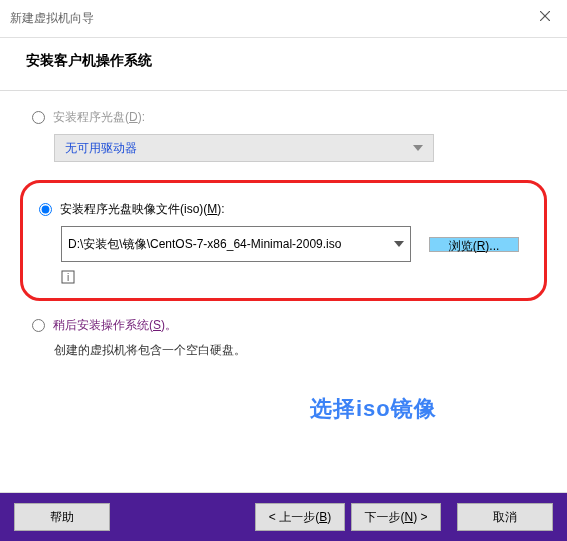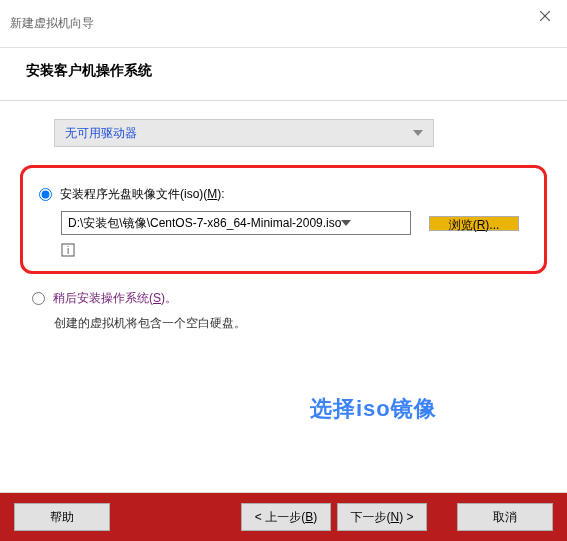--- a/index.html
+++ b/index.html
@@ -1,68 +1,72 @@
 <!DOCTYPE html>
 <html><head>
 <meta charset="utf-8">
 <style>
 * { margin: 0; padding: 0; box-sizing: border-box; font-family: "Microsoft YaHei", "SimSun", sans-serif; }
 body { width: 567px; height: 541px; background: #fff; overflow: hidden; position: relative; }
-.titlebar { height: 48px; background: #fff; border-bottom: 1px solid #e0e0e0; display: flex; align-items: center; padding: 0 10px; color: #666; font-size: 12px; position: relative; }
+.titlebar { height: 38px; background: #fff; border-bottom: 1px solid #e0e0e0; display: flex; align-items: center; padding: 0 10px; color: #666; font-size: 12px; position: relative; }
 .close-btn { position: absolute; right: 0; top: 0; width: 45px; height: 32px; display: flex; align-items: center; justify-content: center; color: #555; cursor: pointer; }
 .close-btn svg { width: 10px; height: 10px; }
 .header { padding: 14px 26px 16px 26px; border-bottom: 1px solid #dcdcdc; }
 .header-title { font-size: 14px; font-weight: bold; color: #000; margin-bottom: 4px; }
 .header-sub { font-size: 12px; color: #333; padding-left: 30px; }
 .content { padding: 18px 24px 10px 24px; }
 .section-label { font-size: 12px; color: #333; margin-bottom: 14px; }
 .option-row { display: flex; align-items: center; margin: 0 0 8px 8px; font-size: 12px; color: #888; }
 .option-row input[type=radio] { margin-right: 8px; width: 13px; height: 13px; }
 .option-row label { cursor: pointer; }
 .disabled-txt { color: #999; }
 .underline { text-decoration: underline; }
 .drive-combo { margin: 0 0 18px 30px; width: 380px; height: 28px; background: #e8e8e8; border: 1px solid #ccc; display: flex; align-items: center; justify-content: space-between; padding: 0 10px; font-size: 12px; color: #1d4ed8; }
 .drive-combo svg { width: 10px; height: 10px; fill: #888; }
-.red-box { border: 3px solid #ee2222; border-radius: 12px; padding: 18px 2px 14px 14px; margin: 0 -4px 16px -4px; }
+.red-box { border: 3px solid #ee2222; border-radius: 20px; padding: 18px 2px 14px 14px; margin: 0 -4px 16px -4px; }
 .red-box .option-row { color: #000; margin-left: 2px; }
 .iso-row { display: flex; align-items: center; margin: 8px 0 8px 24px; gap: 18px; }
-.iso-combo { flex: 0 0 350px; height: 24px; border: 1px solid #7a7a7a; display: flex; align-items: center; justify-content: flex-start; padding: 0 6px; font-size: 12px; background: #fff; }
+.iso-combo { flex: 0 0 350px; height: 36px; border: 1px solid #7a7a7a; display: flex; align-items: center; justify-content: space-between; padding: 0 6px; font-size: 12px; background: #fff; }
 .iso-combo svg { width: 10px; height: 10px; fill: #555; }
-.browse-btn { width: 90px; height: 15px; background: #eab308; border: 1px solid #adadad; font-size: 12px; cursor: pointer; }
+.browse-btn { width: 90px; height: 15px; background: #7dd3fc; border: 1px solid #adadad; font-size: 12px; cursor: pointer; }
 .detect-row { display: flex; align-items: center; margin: 4px 0 0 24px; font-size: 12px; color: #333; gap: 6px; }
 .detect-row svg { width: 14px; height: 14px; flex-shrink: 0; }
 .annotation { color: #3b82f6; font-size: 22px; font-weight: bold; position: absolute; left: 310px; top: 394px; letter-spacing: 1px; }
 .later-opt { margin: 0 0 8px 8px; }
 .later-desc { font-size: 12px; color: #333; margin: 0 0 0 30px; }
-.footer { position: absolute; bottom: 0; left: 0; right: 0; border-top: 1px solid #dcdcdc; padding: 10px 14px; display: flex; gap: 6px; background: #b91c1c; }
+.footer { position: absolute; bottom: 0; left: 0; right: 0; border-top: 1px solid #dcdcdc; padding: 10px 14px; display: flex; gap: 6px; background: #4c1d95; }
 .footer-btn { height: 28px; background: #e1e1e1; border: 1px solid #adadad; font-size: 12px; cursor: pointer; padding: 0 4px; }
 .btn-help { width: 96px; }
 .spacer { flex: 1; }
 .btn-prev, .btn-next { width: 90px; }
-.btn-cancel { width: 96px; margin-left: 24px; }
+.btn-cancel { width: 96px; margin-left: 10px; }
 </style>
 </head>
 <body>
 
 <div class="titlebar">
   <span>新建虚拟机向导</span>
   <div class="close-btn">
     <svg viewBox="0 0 10 10">
         <line x1="0" y1="0" x2="10" y2="10" stroke="#555" stroke-width="1.2"></line>
         <line x1="10" y1="0" x2="0" y2="10" stroke="#555" stroke-width="1.2"></line>
       </svg>
   </div>
 </div>
 
 <div class="header">
   <div class="header-title">安装客户机操作系统</div>
 </div>
 
 <div class="content">
 
+  <div class="option-row disabled-txt">
+    <input type="radio" name="src" style="">
+    <label><span>安装程序光盘(</span><span class="underline">D</span><span>):</span></label>
+  </div>
   <div class="drive-combo">
     <span>无可用驱动器</span>
     <svg viewBox="0 0 10 10">
         <path d="M0 2 L5 8 L10 2 Z"></path>
       </svg>
   </div>
 
   <div class="red-box">
     <div class="option-row">
       <input type="radio" name="src" checked="" style="">

